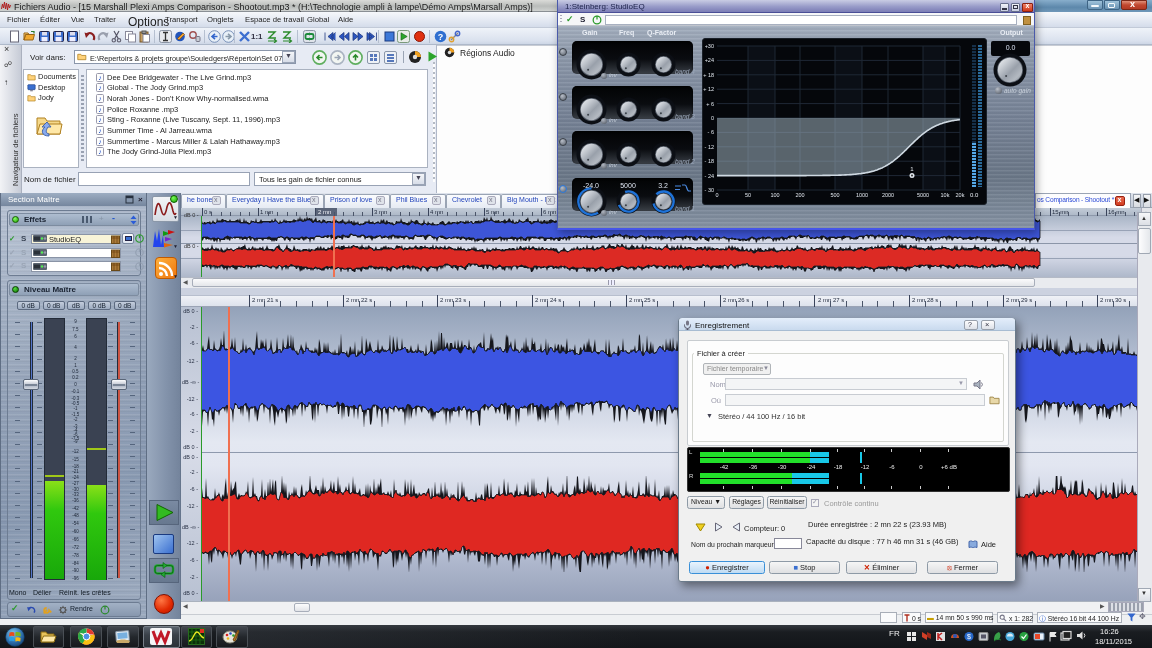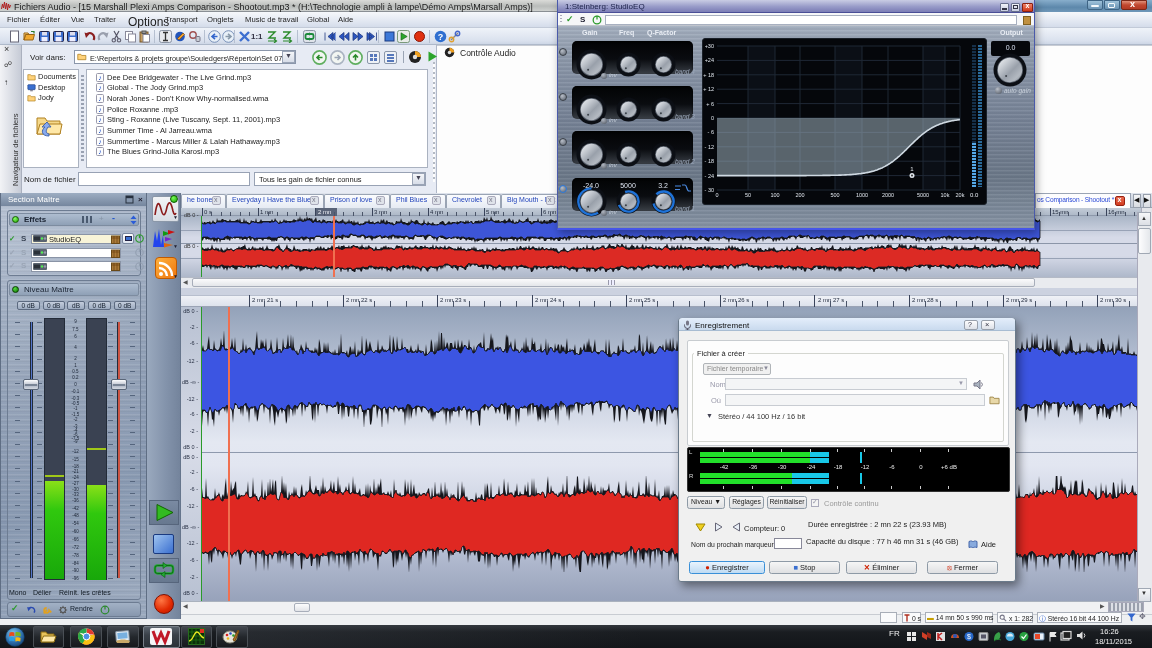--- a/index.html
+++ b/index.html
@@ -24,21 +24,21 @@
 <div class="tx" style="left:1130px;top:-1px;font-size:9px;color:#fff;font-weight:bold;">x</div>
 
 <div class="abs" style="left:0;top:12px;width:1152px;height:16px;background:linear-gradient(180deg,#f6f8fb,#dfe5f0 70%,#d4dcea);border-bottom:1px solid #c2cad8;"></div>
 <div class="tx" style="left:7px;top:15px;font-size:7.7px;color:#1e1e1e;">Fichier</div>
 <div class="tx" style="left:40px;top:15px;font-size:7.7px;color:#1e1e1e;">Éditer</div>
 <div class="tx" style="left:71px;top:15px;font-size:7.7px;color:#1e1e1e;">Vue</div>
 <div class="tx" style="left:94px;top:15px;font-size:7.7px;color:#1e1e1e;">Traiter</div>
 <div class="tx" style="left:128px;top:15px;font-size:12px;color:#1e1e1e;">Options</div>
 <div class="tx" style="left:165px;top:15px;font-size:7.7px;color:#1e1e1e;">Transport</div>
 <div class="tx" style="left:207px;top:15px;font-size:7.7px;color:#1e1e1e;">Onglets</div>
-<div class="tx" style="left:245px;top:15px;font-size:7.7px;color:#1e1e1e;">Music de travail</div>
+<div class="tx" style="left:245px;top:15px;font-size:7.7px;color:#1e1e1e;">Espace de travail</div>
 <div class="tx" style="left:307px;top:15px;font-size:7.7px;color:#1e1e1e;">Global</div>
 <div class="tx" style="left:338px;top:15px;font-size:7.7px;color:#1e1e1e;">Aide</div>
 <div class="abs" style="left:0;top:28px;width:1152px;height:17px;background:linear-gradient(180deg,#eff3f9,#dae1ee 80%,#cdd6e6);border-bottom:1px solid #aeb9ca;"></div>
 <svg class="abs" style="left:8px;top:30px" width="13" height="13" viewBox="0 0 13 13">
     <rect x="2.5" y="1" width="8" height="11" fill="#fff" stroke="#667" stroke-width="1"></rect>
   </svg>
 <svg class="abs" style="left:23px;top:30px" width="13" height="13" viewBox="0 0 13 13">
     <path d="M1 10 L2.5 4.5 L11.5 4.5 L10 10 Z" fill="#f0a830" stroke="#996515"></path>
     <path d="M1 10 L1 3 L5 3 L6 4.5 L2.5 4.5 Z" fill="#ffd27a" stroke="#996515"></path>
     <path d="M8 1.5 L11 1.5 L11 3.5" stroke="#2a7d2a" fill="none" stroke-width="1.2"></path>
@@ -235,52 +235,52 @@
 <div class="tx" style="left:107px;top:93.9px;font-size:7.5px;color:#222;">Norah Jones - Don't Know Why-normalised.wma</div>
 <svg class="abs" style="left:96px;top:104.60000000000001px" width="8" height="9" viewBox="0 0 8 9">
     <rect x="0.5" y="0.5" width="7" height="8" rx="1" fill="#fdfdfd" stroke="#99a"></rect>
     <text x="4" y="7" font-size="7" fill="#2255cc" text-anchor="middle">♪</text>
   </svg>
 <div class="tx" style="left:107px;top:104.60000000000001px;font-size:7.5px;color:#222;">Police  Roxanne .mp3</div>
 <svg class="abs" style="left:96px;top:115.30000000000001px" width="8" height="9" viewBox="0 0 8 9">
     <rect x="0.5" y="0.5" width="7" height="8" rx="1" fill="#fdfdfd" stroke="#99a"></rect>
     <text x="4" y="7" font-size="7" fill="#2255cc" text-anchor="middle">♪</text>
   </svg>
-<div class="tx" style="left:107px;top:115.30000000000001px;font-size:7.5px;color:#222;">Sting - Roxanne (Live Tuscany, Sept. 11, 2001).mp3</div>
+<div class="tx" style="left:107px;top:115.30000000000001px;font-size:7.5px;color:#222;">Sting - Roxanne (Live Tuscany, Sept. 11, 1996).mp3</div>
 <svg class="abs" style="left:96px;top:126.00000000000001px" width="8" height="9" viewBox="0 0 8 9">
     <rect x="0.5" y="0.5" width="7" height="8" rx="1" fill="#fdfdfd" stroke="#99a"></rect>
     <text x="4" y="7" font-size="7" fill="#2255cc" text-anchor="middle">♪</text>
   </svg>
 <div class="tx" style="left:107px;top:126.00000000000001px;font-size:7.5px;color:#222;">Summer Time - Al Jarreau.wma</div>
 <svg class="abs" style="left:96px;top:136.70000000000002px" width="8" height="9" viewBox="0 0 8 9">
     <rect x="0.5" y="0.5" width="7" height="8" rx="1" fill="#fdfdfd" stroke="#99a"></rect>
     <text x="4" y="7" font-size="7" fill="#2255cc" text-anchor="middle">♪</text>
   </svg>
 <div class="tx" style="left:107px;top:136.70000000000002px;font-size:7.5px;color:#222;">Summertime - Marcus Miller &amp; Lalah Hathaway.mp3</div>
 <svg class="abs" style="left:96px;top:147.4px" width="8" height="9" viewBox="0 0 8 9">
     <rect x="0.5" y="0.5" width="7" height="8" rx="1" fill="#fdfdfd" stroke="#99a"></rect>
     <text x="4" y="7" font-size="7" fill="#2255cc" text-anchor="middle">♪</text>
   </svg>
-<div class="tx" style="left:107px;top:147.4px;font-size:7.5px;color:#222;">The Blues Grind-Júlia Karosi.mp3</div>
+<div class="tx" style="left:107px;top:147.4px;font-size:7.5px;color:#222;">The Jody Grind-Júlia Plexi.mp3</div>
 
 <div class="tx" style="left:24px;top:175px;font-size:8px;color:#222;">Nom de fichier :</div>
 <div class="abs" style="left:78px;top:172px;width:172px;height:14px;background:#fff;border:1px solid #98a2b4;"></div>
 <div class="abs" style="left:254px;top:172px;width:172px;height:14px;background:#fff;border:1px solid #98a2b4;"></div>
 <div class="tx" style="left:259px;top:175px;font-size:7.5px;color:#222;">Tous les gain de fichier connus</div>
 <div class="abs" style="left:412px;top:173px;width:13px;height:12px;background:linear-gradient(180deg,#f4f6f9,#d7dde8);border:1px solid #9aa4b6;"></div>
 <div class="tx" style="left:415px;top:174px;font-size:7px;color:#445;">▼</div>
 
 <div class="abs" style="left:437px;top:45px;width:715px;height:148px;background:#fdfdfd;border-top:1px solid #c8ccd4;"></div>
 <div class="abs" style="left:433px;top:62px;width:2px;height:120px;background:repeating-linear-gradient(180deg,#b4bac4 0 2px,#fdfdfd 2px 5px);"></div>
 <svg class="abs" style="left:444px;top:47px" width="11" height="11" viewBox="0 0 14 14">
     <circle cx="7" cy="7" r="6" fill="#222"></circle>
     <path d="M7 1 A6 6 0 0 1 13 7 L7 7 Z" fill="#f0a020"></path>
     <circle cx="7" cy="7" r="2.2" fill="#ddd"></circle>
   </svg>
-<div class="tx" style="left:460px;top:48px;font-size:8.5px;color:#222;">Contrôle Audio</div>
+<div class="tx" style="left:460px;top:48px;font-size:8.5px;color:#222;">Régions Audio</div>
 
 <div class="abs" style="left:147px;top:193px;width:1005px;height:432px;background:#c6cdda;"></div>
 <div class="abs" style="left:181px;top:193px;width:971px;height:15px;background:linear-gradient(180deg,#dee3ec,#c3cbd9);border-bottom:1px solid #9ba5b5;"></div>
 <div class="abs" style="left:181px;top:194px;width:45px;height:14px;background:linear-gradient(180deg,#fbfcfe,#e6ebf3);border:1px solid #9aa4b4;border-bottom:none;border-radius:2px 2px 0 0;overflow:hidden;"></div>
 <div class="tx" style="left:187px;top:196px;font-size:7px;color:#2244bb;">he bone</div>
 <div class="abs" style="left:212px;top:196px;width:9px;height:9px;background:#dfe3ea;border:1px solid #aab;border-radius:2px;"></div>
 <div class="tx" style="left:214px;top:195.5px;font-size:7px;color:#778;">x</div>
 <div class="abs" style="left:226px;top:194px;width:98px;height:14px;background:linear-gradient(180deg,#fbfcfe,#e6ebf3);border:1px solid #9aa4b4;border-bottom:none;border-radius:2px 2px 0 0;overflow:hidden;"></div>
 <div class="tx" style="left:232px;top:196px;font-size:7px;color:#2244bb;">Everyday I Have the Blues</div>
 <div class="abs" style="left:310px;top:196px;width:9px;height:9px;background:#dfe3ea;border:1px solid #aab;border-radius:2px;"></div>
@@ -660,21 +660,21 @@
     <path d="M0.5 3 h8 M3 1 v7.5 M6 1 v7.5" stroke="#6a4010" stroke-width="0.7"></path>
   </svg>
 <svg class="abs" style="left:135px;top:261.5px" width="9" height="9" viewBox="0 0 12 12">
     <circle cx="6" cy="6" r="5" fill="none" stroke="#93a0b2" stroke-width="1.6"></circle>
     <path d="M6 1.5 v4" stroke="#93a0b2" stroke-width="1.6"></path>
   </svg>
 
 <div class="abs" style="left:7px;top:280px;width:134px;height:320px;border:1px solid #6d7c92;border-radius:3px;background:rgba(255,255,255,0.04);"></div>
 <div class="abs" style="left:9px;top:283px;width:130px;height:13px;border:1px solid #7d8ca0;border-radius:2px;background:linear-gradient(180deg,#aebdd0,#8fa0b6);"></div>
 <div class="abs" style="left:12px;top:286px;width:7px;height:7px;border-radius:50%;background:radial-gradient(circle at 35% 30%,#55dd44,#0d7000);border:1px solid #084000;"></div>
-<div class="tx" style="left:24px;top:285px;font-size:8px;font-weight:normal;color:#1a2332;">Niveau Maître</div>
+<div class="tx" style="left:24px;top:285px;font-size:8px;font-weight:bold;color:#1a2332;">Niveau Maître</div>
 
 <div class="abs" style="left:17px;top:301px;width:22.5px;height:9px;background:linear-gradient(180deg,#c3cddc,#9dabc0);border:1px solid #5c6a80;border-radius:2px;"></div>
 <div class="tx" style="left:17px;top:302px;font-size:6.5px;color:#15202e;width:22.5px;text-align:center;">0 dB</div>
 <div class="abs" style="left:42.5px;top:301px;width:22.5px;height:9px;background:linear-gradient(180deg,#c3cddc,#9dabc0);border:1px solid #5c6a80;border-radius:2px;"></div>
 <div class="tx" style="left:42.5px;top:302px;font-size:6.5px;color:#15202e;width:22.5px;text-align:center;">0 dB</div>
 <div class="abs" style="left:67px;top:301px;width:18px;height:9px;background:linear-gradient(180deg,#c3cddc,#9dabc0);border:1px solid #5c6a80;border-radius:2px;"></div>
 <div class="tx" style="left:67px;top:302px;font-size:6.5px;color:#15202e;width:18px;text-align:center;">dB</div>
 <div class="abs" style="left:88px;top:301px;width:22.5px;height:9px;background:linear-gradient(180deg,#c3cddc,#9dabc0);border:1px solid #5c6a80;border-radius:2px;"></div>
 <div class="tx" style="left:88px;top:302px;font-size:6.5px;color:#15202e;width:22.5px;text-align:center;">0 dB</div>
 <div class="abs" style="left:113.5px;top:301px;width:22.5px;height:9px;background:linear-gradient(180deg,#c3cddc,#9dabc0);border:1px solid #5c6a80;border-radius:2px;"></div>

